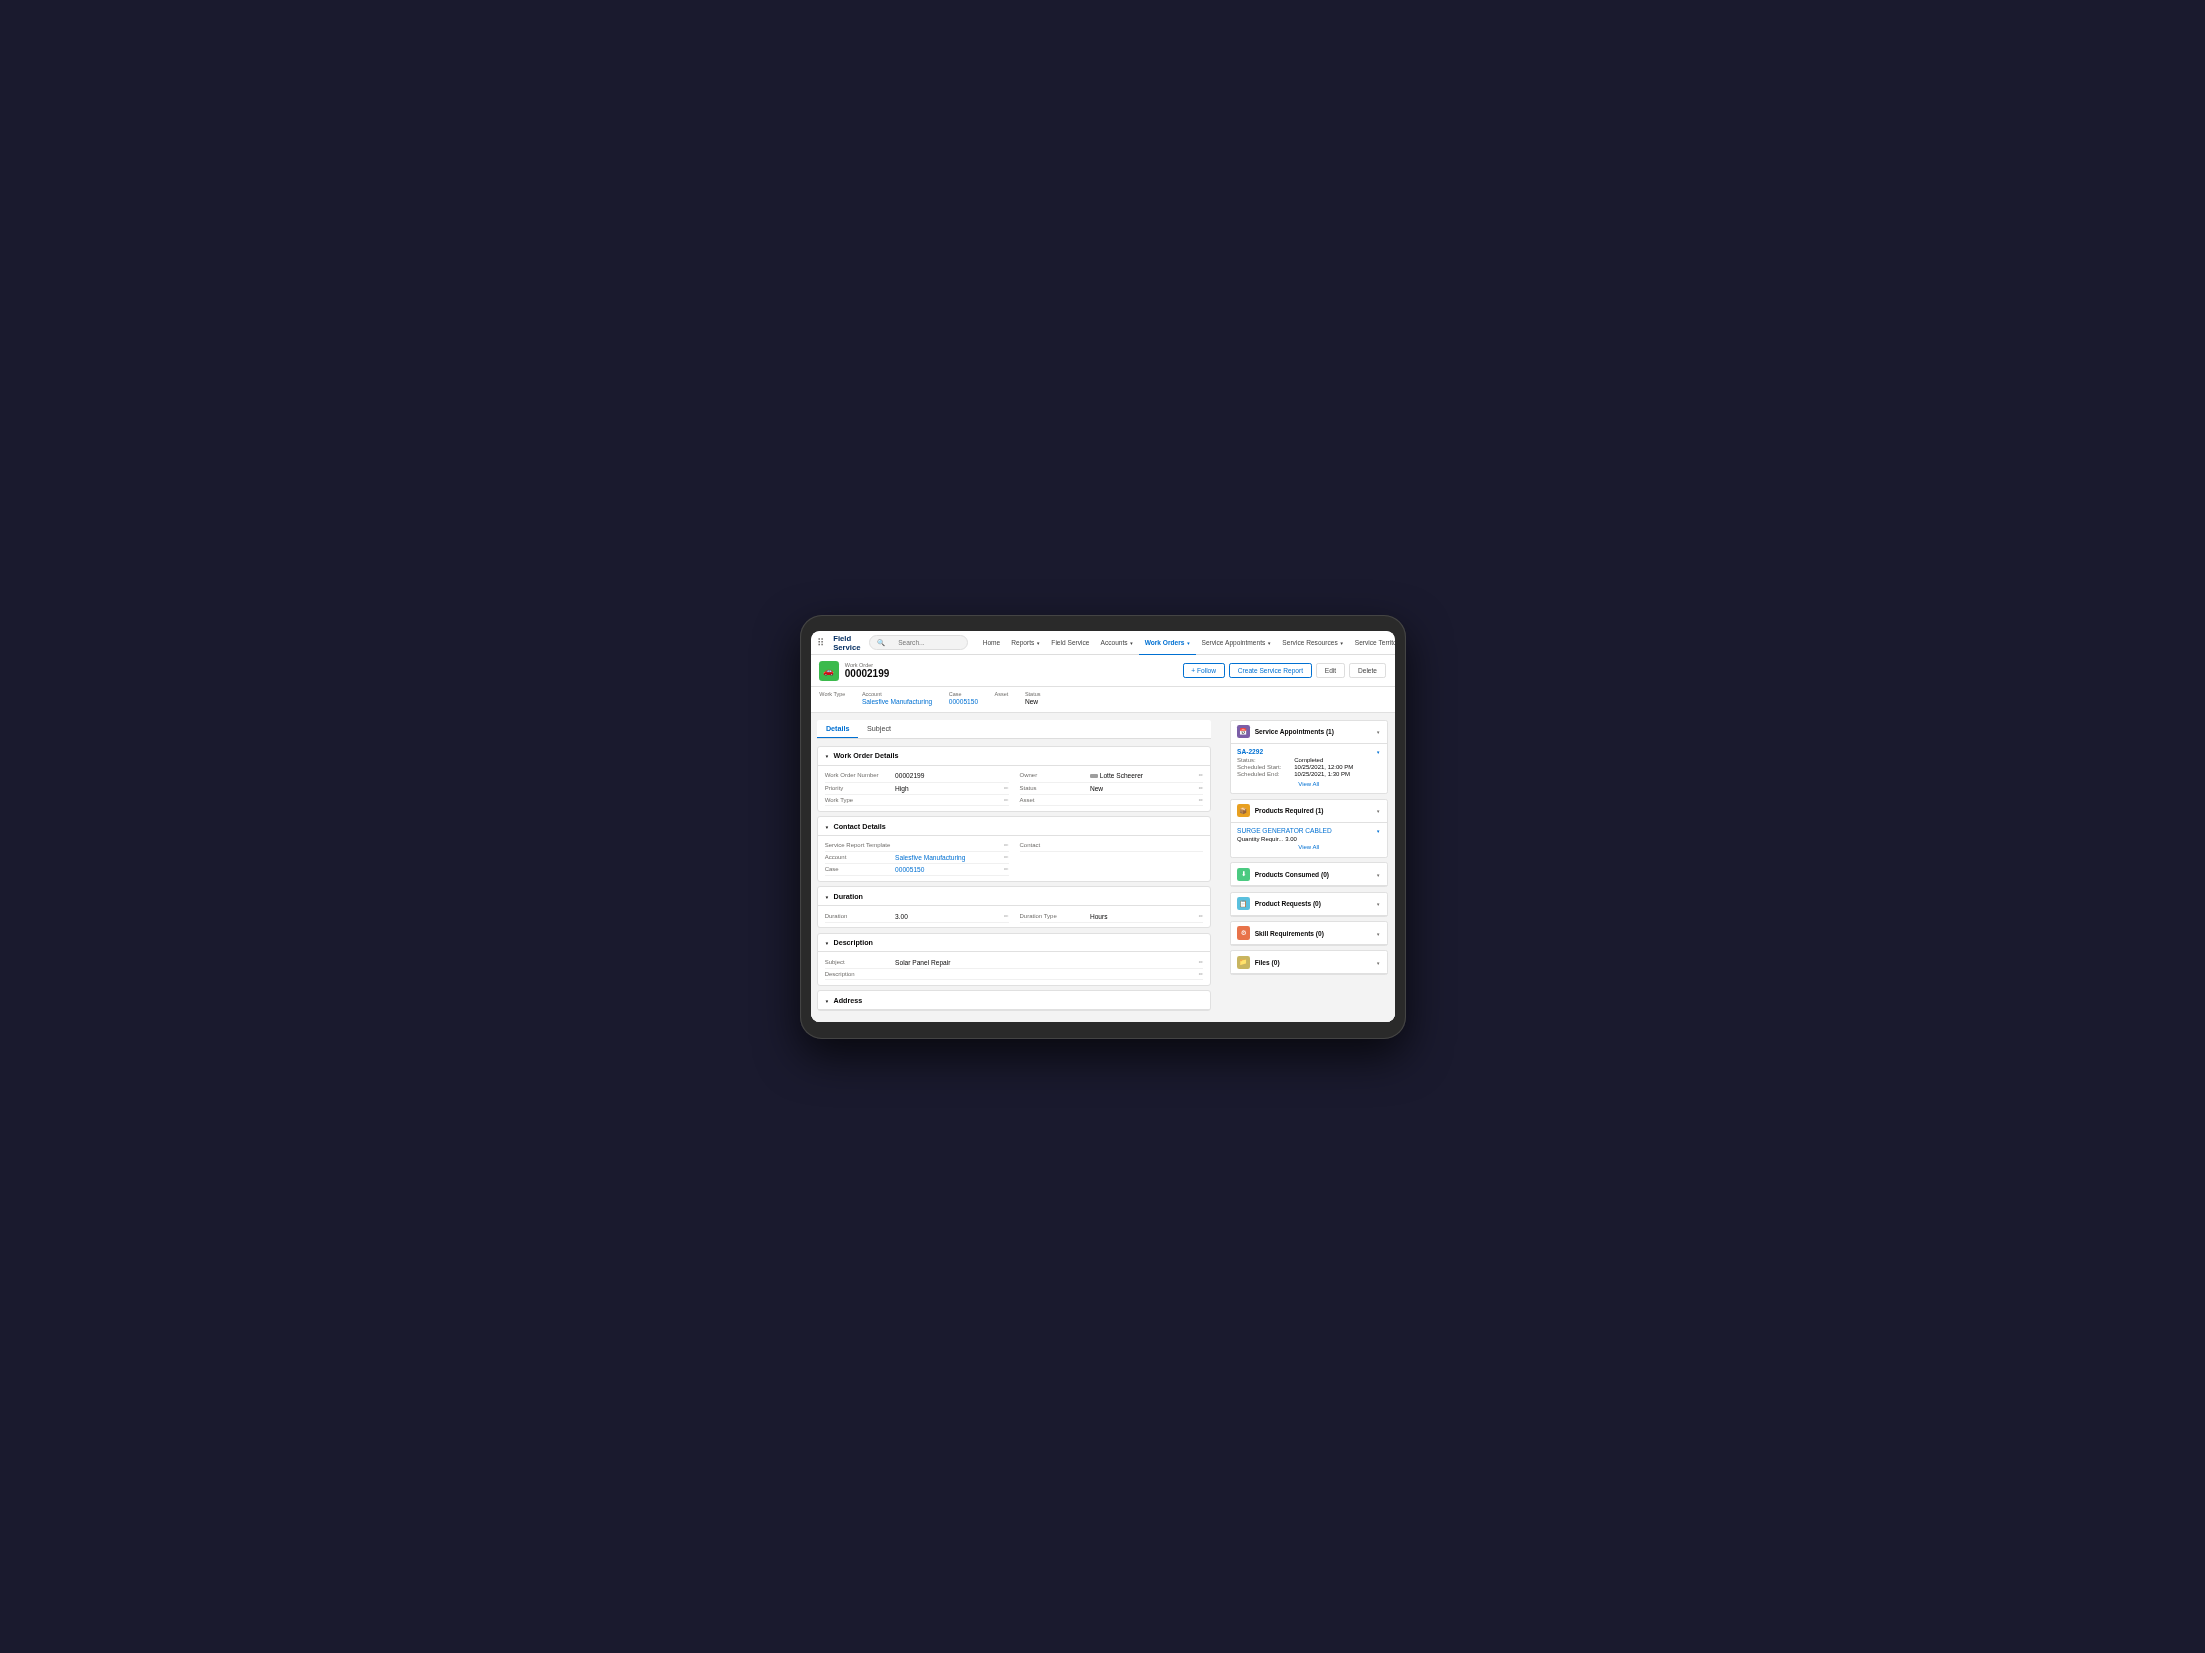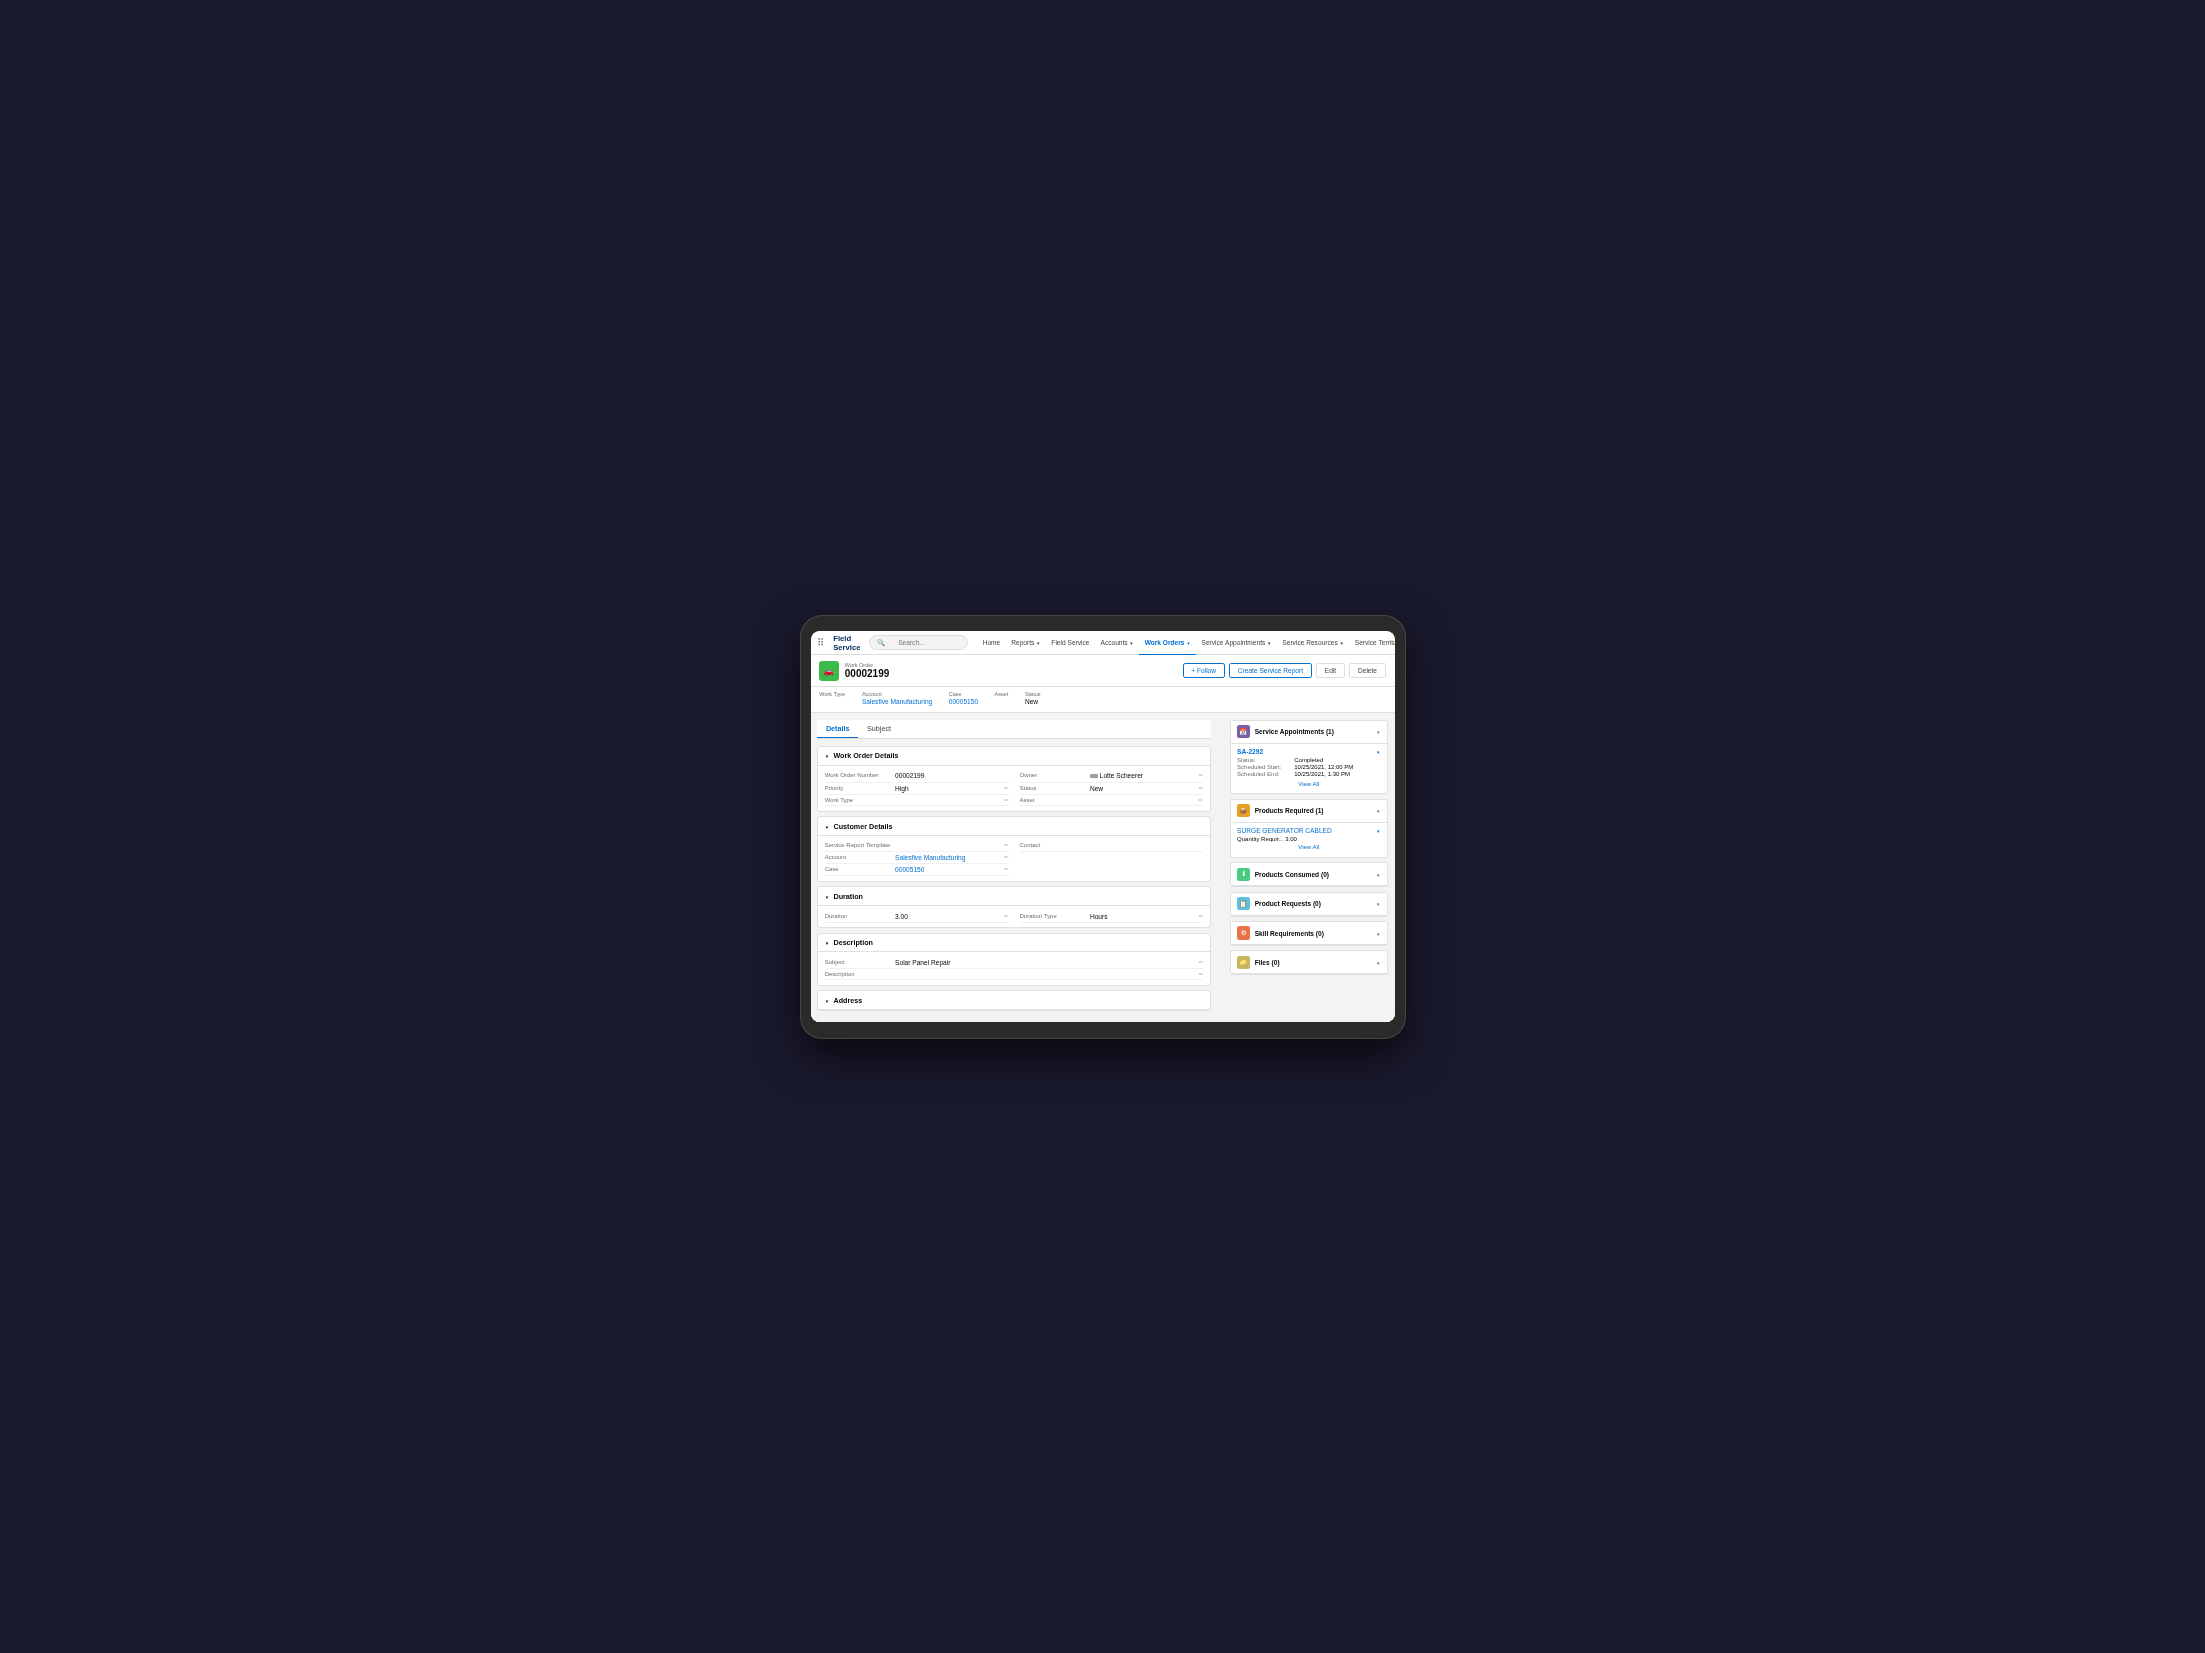--- a/index.html
+++ b/index.html
@@ -487,21 +487,21 @@
                   <span class="field-edit-icon">✏</span>
                 </div>
               </div>
             </div>
           </div>
         </div>
 
         <div class="section-card">
           <div class="section-header">
             <span class="chevron-down"></span>
-            <span>Customer Details</span>
+            <span>Contact Details</span>
           </div>
           <div class="section-body">
             <div style="display:grid; grid-template-columns:1fr 1fr; gap: 0 11px;">
               <div>
                 <div class="field-row">
                   <span class="field-label">Service Report Template</span>
                   <span class="field-value"></span>
                   <span class="field-edit-icon">✏</span>
                 </div>
                 <div class="field-row">

